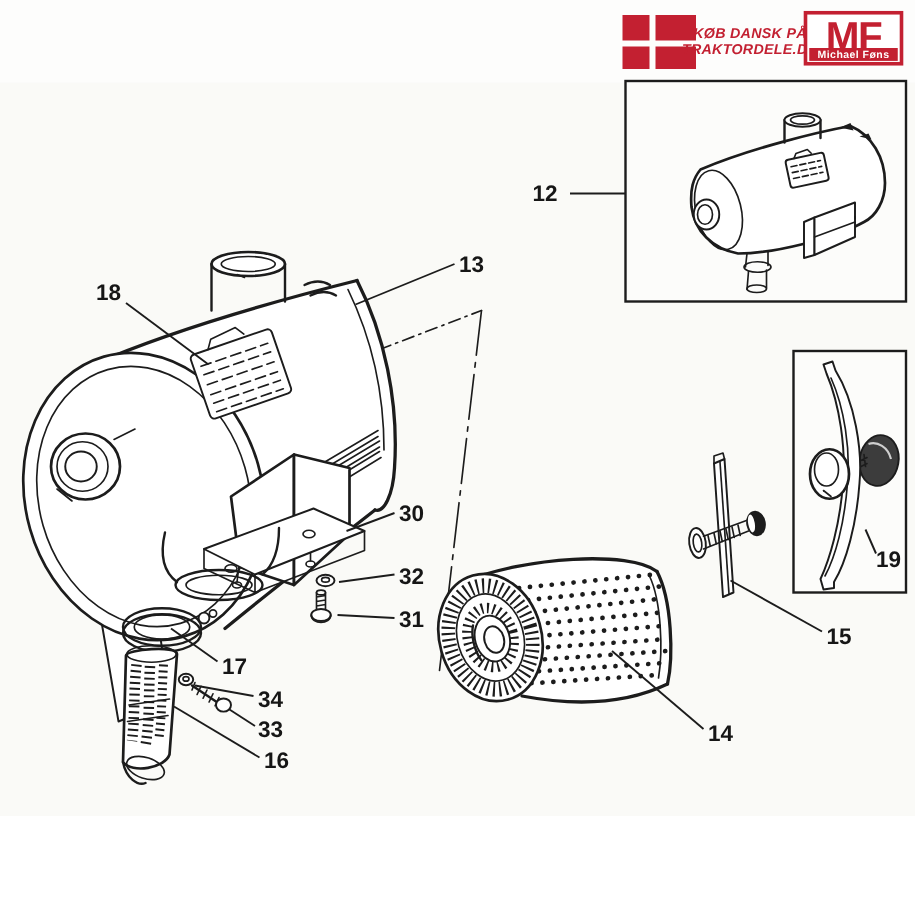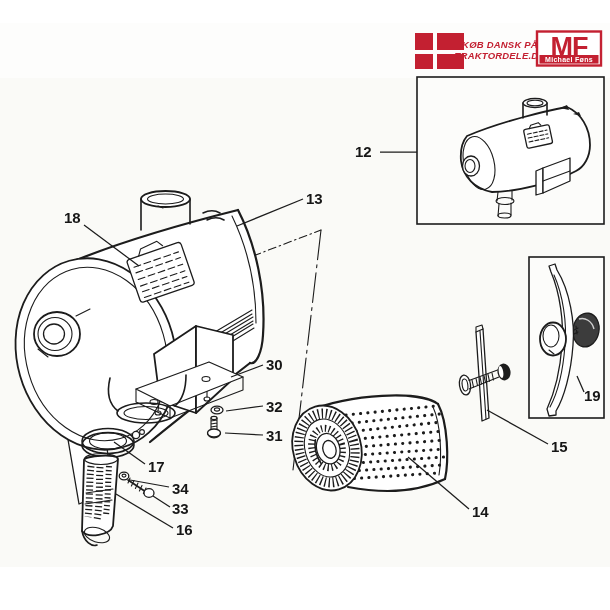--- a/index.html
+++ b/index.html
@@ -1,17 +1,17 @@
 <!DOCTYPE html>
 <html><head>
 <meta charset="utf-8">
 <style>
   html,body{margin:0;padding:0;background:#fff;}
   .canvas{position:relative;width:610px;height:544px;background:#fdfdfc;overflow:hidden;
-          font-family:"Liberation Sans",sans-serif;margin-top:23px;}
+          font-family:"Liberation Sans",sans-serif;}
   svg{display:block;}
   .ln{stroke:#1c1c1c;fill:none;stroke-width:1.6;stroke-linecap:round;stroke-linejoin:round;}
   .thin{stroke-width:1.1;}
   .thick{stroke-width:2.2;}
   .wf{fill:#ffffff;stroke:#1c1c1c;stroke-width:1.8;stroke-linejoin:round;}
   .wf-thin{fill:#ffffff;stroke:#1c1c1c;stroke-width:1.3;stroke-linejoin:round;}
   .num{font:700 15px "Liberation Sans",sans-serif;fill:#161616;}
   .leader{stroke:#1c1c1c;stroke-width:1.25;fill:none;}
   .stipple{stroke:#1c1c1c;fill:none;stroke-dasharray:1.3 2.6;}
   .dotrow{stroke:#1c1c1c;fill:none;stroke-width:3.1;stroke-linecap:round;stroke-dasharray:0.1 7.2;}

